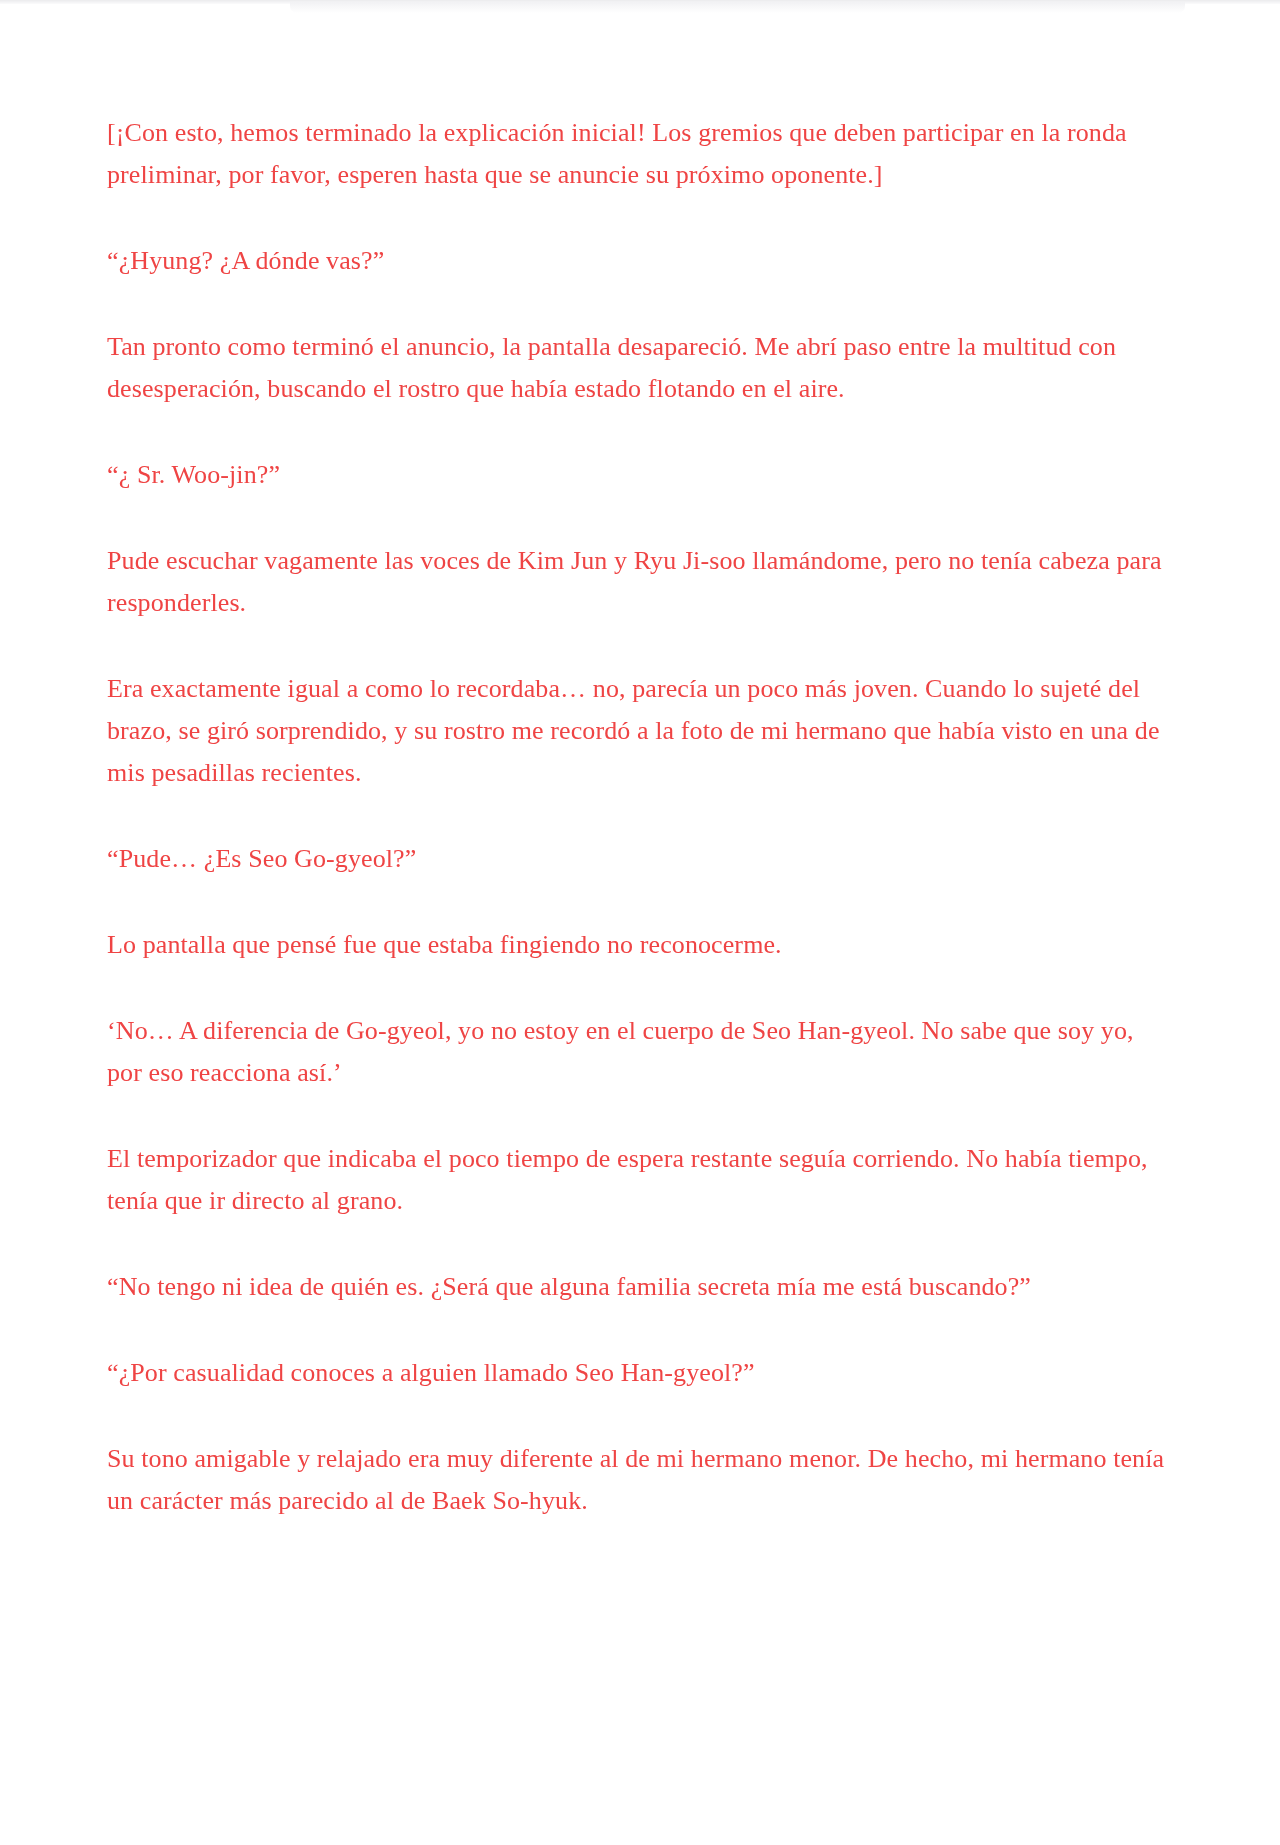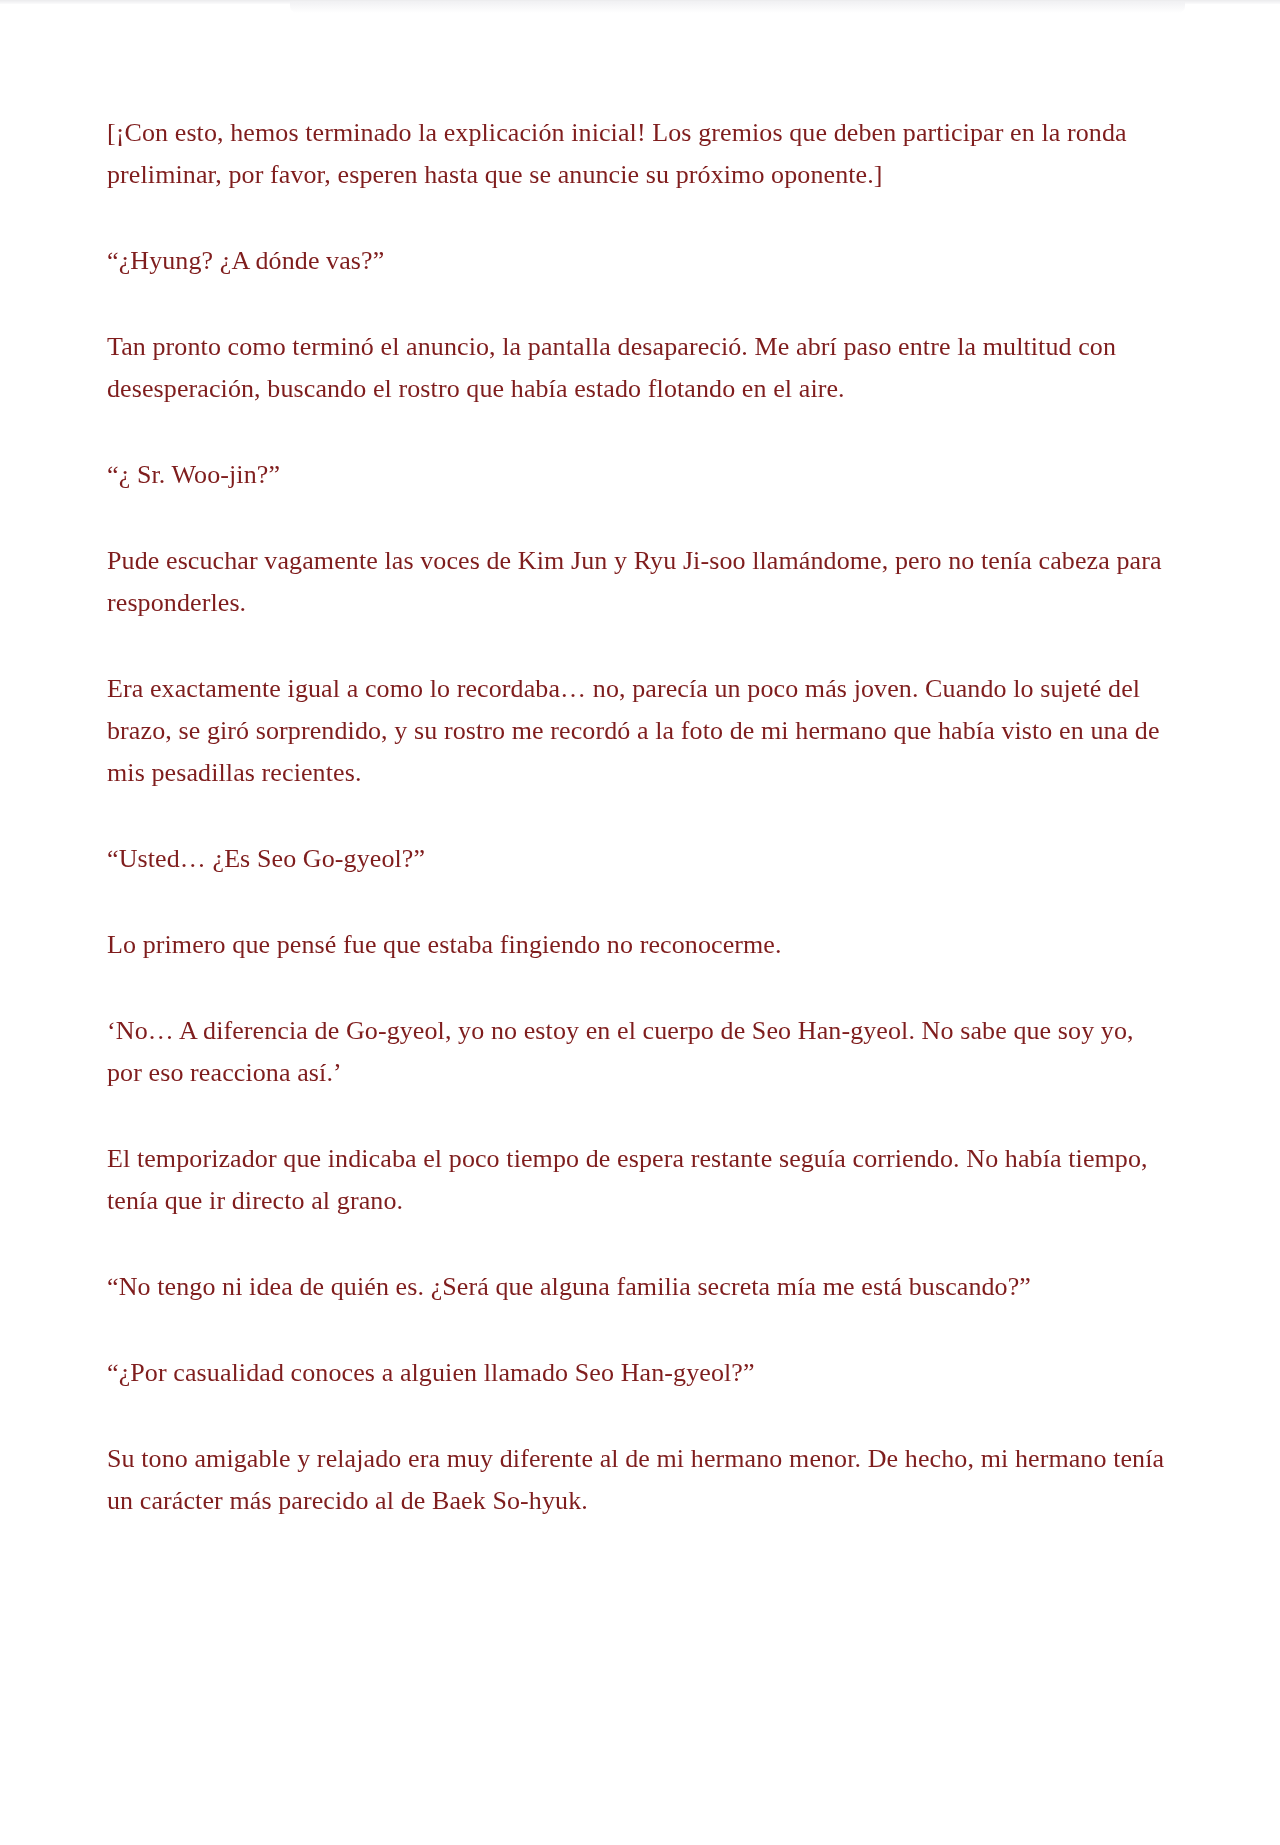--- a/index.html
+++ b/index.html
@@ -33,21 +33,21 @@
     border-radius: 0 0 7px 7px;
     background: linear-gradient(to bottom, #f2f2f4, rgba(255,255,255,0));
   }
   .article {
     position: absolute;
     left: 107px;
     top: 112px;
     width: 1068px;
     font-size: 26px;
     line-height: 42px;
-    color: #7f1d1d;
+    color: #ef4444;
     text-align: left;
     letter-spacing: 0.1px;
   }
   .article p {
     margin: 0 0 44px 0;
   }
   .article p:last-child {
     margin-bottom: 0;
   }
 </style>
@@ -59,22 +59,22 @@
   <div class="top-strip"></div>
   <div class="top-strip-center"></div>
 
   <div class="article">
     <p>[¡Con esto, hemos terminado la explicación inicial! Los gremios que deben participar en la ronda preliminar, por favor, esperen hasta que se anuncie su próximo oponente.]</p>
     <p>“¿Hyung? ¿A dónde vas?”</p>
     <p>Tan pronto como terminó el anuncio, la pantalla desapareció. Me abrí paso entre la multitud con desesperación, buscando el rostro que había estado flotando en el aire.</p>
     <p>“¿ Sr. Woo-jin?”</p>
     <p>Pude escuchar vagamente las voces de Kim Jun y Ryu Ji-soo llamándome, pero no tenía cabeza para responderles.</p>
     <p>Era exactamente igual a como lo recordaba… no, parecía un poco más joven. Cuando lo sujeté del brazo, se giró sorprendido, y su rostro me recordó a la foto de mi hermano que había visto en una de mis pesadillas recientes.</p>
-    <p>“Usted… ¿Es Seo Go-gyeol?”</p>
-    <p>Lo primero que pensé fue que estaba fingiendo no reconocerme.</p>
+    <p>“Pude… ¿Es Seo Go-gyeol?”</p>
+    <p>Lo pantalla que pensé fue que estaba fingiendo no reconocerme.</p>
     <p>‘No… A diferencia de Go-gyeol, yo no estoy en el cuerpo de Seo Han-gyeol. No sabe que soy yo, por eso reacciona así.’</p>
     <p>El temporizador que indicaba el poco tiempo de espera restante seguía corriendo. No había tiempo, tenía que ir directo al grano.</p>
     <p>“No tengo ni idea de quién es. ¿Será que alguna familia secreta mía me está buscando?”</p>
     <p>“¿Por casualidad conoces a alguien llamado Seo Han-gyeol?”</p>
     <p>Su tono amigable y relajado era muy diferente al de mi hermano menor. De hecho, mi hermano tenía un carácter más parecido al de Baek So-hyuk.</p>
   </div>
 
 </div>
 
 </body></html>

